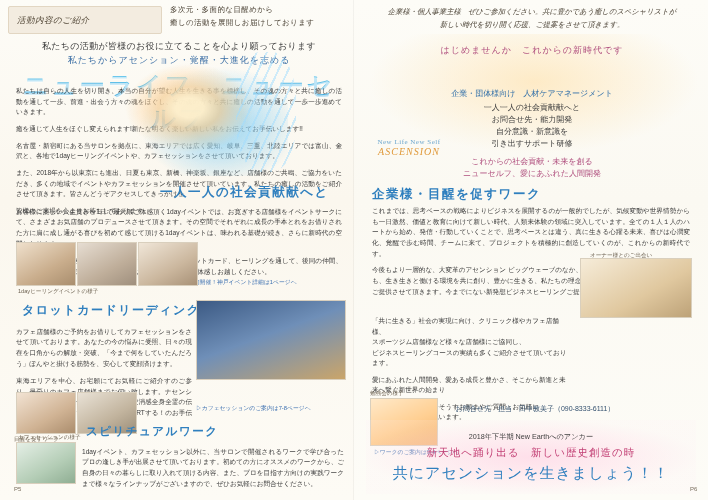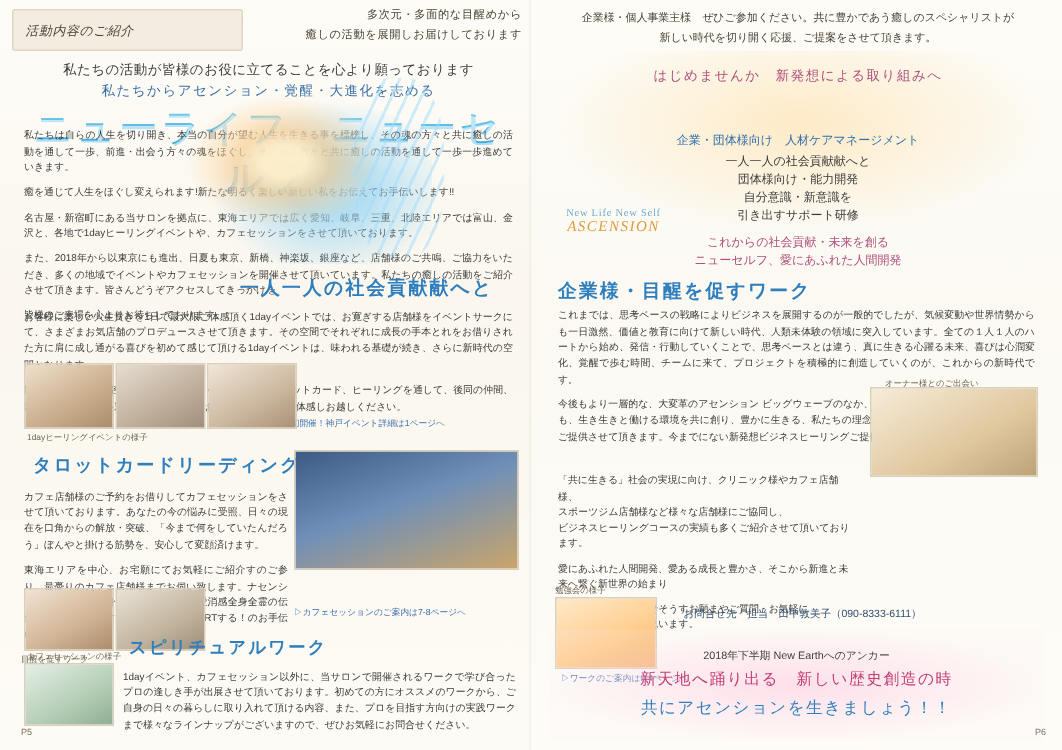--- a/index.html
+++ b/index.html
@@ -15,21 +15,21 @@
   .right-page{position:absolute;left:354px;top:0;width:354px;height:500px;
     background:linear-gradient(180deg,#fdfcf7 0%,#fbf9f2 40%,#fdfcf7 100%);}
   .gutter{position:absolute;left:353px;top:0;width:2px;height:500px;
     background:linear-gradient(90deg,rgba(0,0,0,.05),rgba(0,0,0,.02));}
 
   
   .tab-box{position:absolute;left:8px;top:6px;width:152px;height:26px;
     background:#f3ece0;border:1px solid #e2d6c2;border-radius:2px;font-style:italic;}
   .tab-box span{display:block;font-size:8.5px;color:#4a3f2e;padding:8px 0 0 8px;letter-spacing:.5px;}
 
-  .hdr-center{position:absolute;left:170px;top:4px;width:178px;text-align:right;
+  .hdr-center{position:absolute;left:170px;top:4px;width:178px;text-align:left;
     font-size:7.5px;color:#4b4235;line-height:1.7;}
   .hdr-center .l1{letter-spacing:.4px;}
 
   .lead{position:absolute;left:14px;top:40px;width:330px;text-align:center;
     font-size:9px;color:#3e3e3e;letter-spacing:.3px;}
 
   .title-main{position:absolute;left:10px;top:54px;width:338px;text-align:center;}
   .title-main .jp{
     font-family:"Liberation Serif",serif;
     font-size:25px;font-weight:bold;letter-spacing:3px;
@@ -76,21 +76,21 @@
   .r-body{position:absolute;font-size:6.6px;line-height:1.62;color:#3a3a3a;text-align:justify;}
   .r-body p{margin:0 0 6px 0;}
 
   .quote-box{position:absolute;font-size:6.6px;line-height:1.6;color:#3a3a3a;}
 
   .footer-pink{position:absolute;left:366px;top:420px;width:330px;height:74px;
     background:radial-gradient(ellipse at 50% 50%,rgba(255,214,230,.75),rgba(255,236,244,.15) 72%);}
   .foot-line{position:absolute;width:330px;left:366px;text-align:center;}
   .foot-line.a{font-size:7.2px;color:#3f3f3f;}
   .foot-line.b{font-family:"Liberation Serif",serif;font-size:10.5px;color:#c23f74;letter-spacing:1px;}
-  .foot-line.c{font-family:"Liberation Serif",serif;font-size:11px;color:#2f7fbe;letter-spacing:1px;}
+  .foot-line.c{font-family:"Liberation Serif",serif;font-size:15px;color:#2f7fbe;letter-spacing:1px;}
 
   .contact{position:absolute;left:420px;top:404px;width:230px;text-align:center;
     font-size:7px;color:#33506e;border-top:0;}
 
   .pg{position:absolute;font-size:6px;color:#7a6f5e;}
 
   .ph1{background:linear-gradient(150deg,#efe0cc,#c9ad8c 60%,#a98e6e);}
   .ph2{background:linear-gradient(150deg,#e6ddd2,#bfae9a 60%,#9f8f7d);}
   .ph3{background:linear-gradient(150deg,#f0e6d8,#cbb79e 60%,#a89177);}
   .ph5{background:linear-gradient(150deg,#f2e3d3,#d0b394 60%,#ab8d6d);}
@@ -187,32 +187,32 @@
       </div>
     <div class="cap" style="left:14px;top:436px;">目醒を促すワーク</div>
 
     <div class="pg" style="left:14px;top:486px;">P5</div>
   </div>
 
   <div class="gutter"></div>
 
   <div class="right-page">
 
-    <div class="r-hdr" style="left:18px;">
+    <div class="r-hdr" style="left:18px;font-style:italic;">
       <div>企業様・個人事業主様　ぜひご参加ください。共に豊かであう癒しのスペシャリストが</div>
       <div>新しい時代を切り開く応援、ご提案をさせて頂きます。</div>
     </div>
 
     <div class="orange-band" style="left:14px;"></div>
 
-    <div class="biz-pre" style="left:18px;">はじめませんか　新発想による取り組みへ</div>
+    <div class="biz-pre" style="left:18px;">はじめませんか　これからの新時代です</div>
 
     <div class="biz-sub" style="left:18px;top:88px;color:#2f6ea8;font-size:8px;">企業・団体様向け　人材ケアマネージメント</div>
     <div class="biz-sub" style="left:18px;top:102px;">一人一人の社会貢献献へと</div>
-    <div class="biz-sub" style="left:18px;top:114px;">団体様向け・能力開発</div>
+    <div class="biz-sub" style="left:18px;top:114px;">お問合せ先・能力開発</div>
     <div class="biz-sub" style="left:18px;top:126px;">自分意識・新意識を</div>
     <div class="biz-sub" style="left:18px;top:138px;">引き出すサポート研修</div>
     <div class="biz-sub" style="left:18px;top:156px;color:#b0507f;">これからの社会貢献・未来を創る</div>
     <div class="biz-sub" style="left:18px;top:168px;color:#b0507f;">ニューセルフ、愛にあふれた人間開発</div>
 
     <div class="sec-h" style="left:18px;top:186px;color:#2f7fbe;">企業様・目醒を促すワーク</div>
 
     <div class="r-body" style="left:18px;top:206px;width:318px;">
       <p>これまでは、思考ベースの戦略によりビジネスを展開するのが一般的でしたが、気候変動や世界情勢からも一日激然、価値と教育に向けて新しい時代、人類未体験の領域に突入しています。全ての１人１人のハートから始め、発信・行動していくことで、思考ベースとは違う、真に生きる心躍る未来、喜びは心潤変化、覚醒で歩む時間、チームに来て、プロジェクトを積極的に創造していくのが、これからの新時代です。</p>
       <p>今後もより一層的な、大変革のアセンション ビッグウェーブのなか、1人1人が自立し、覚醒をし小さくとも、生き生きと働ける環境を共に創り、豊かに生きる、私たちの理念からむとカラダ・トータルの癒しをご提供させて頂きます。今までにない新発想ビジネスヒーリングご提供させて頂きます。</p>

